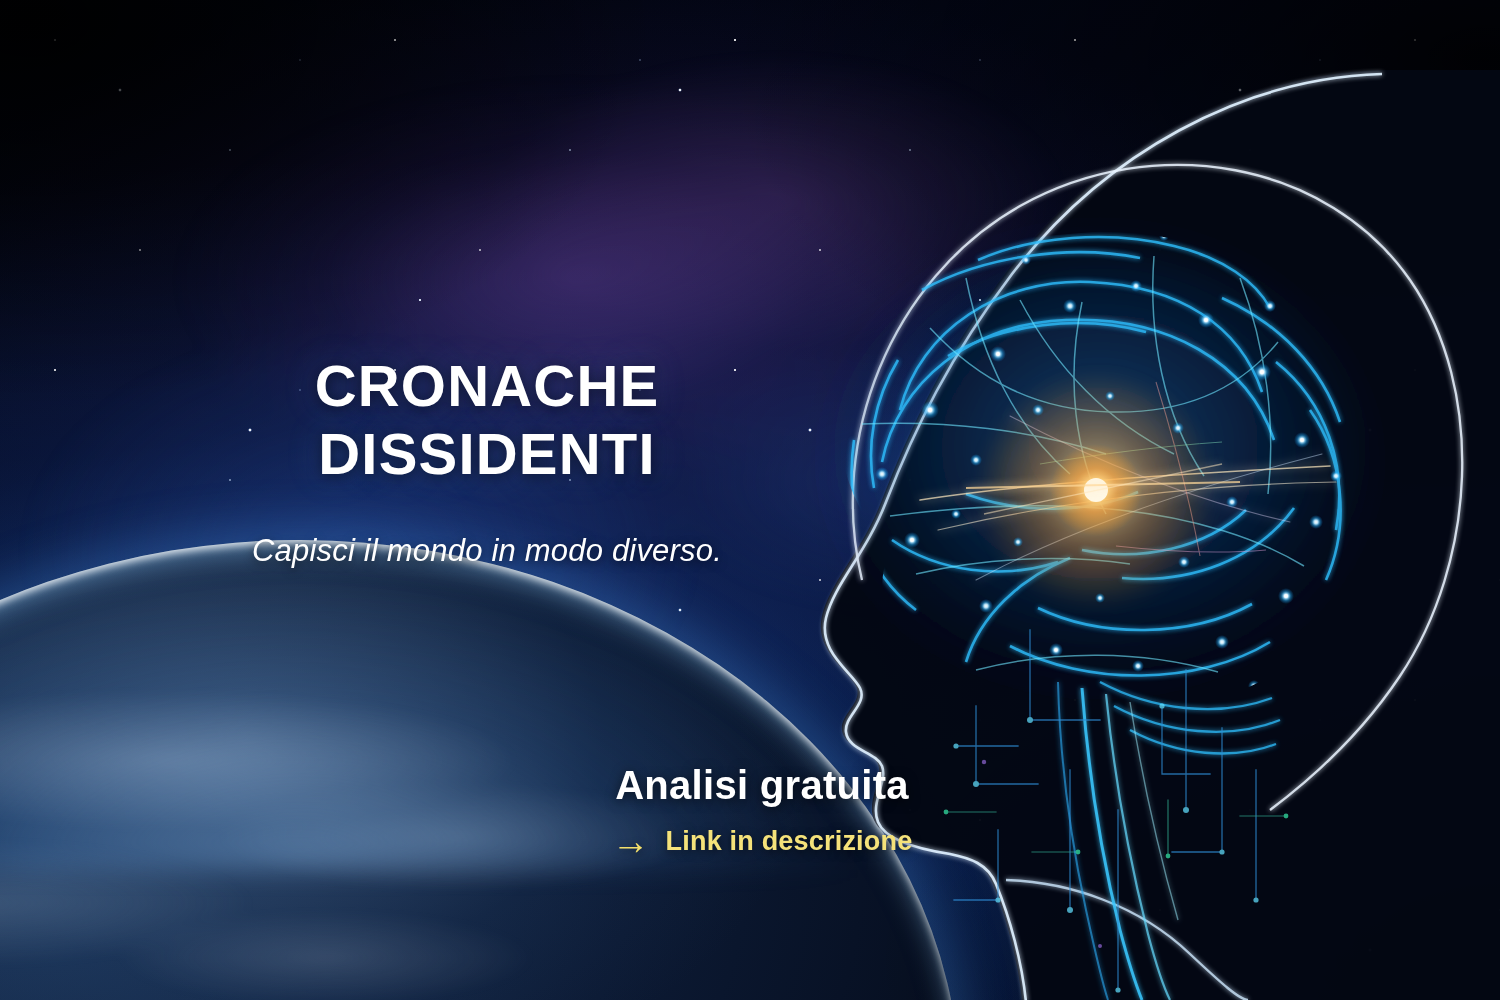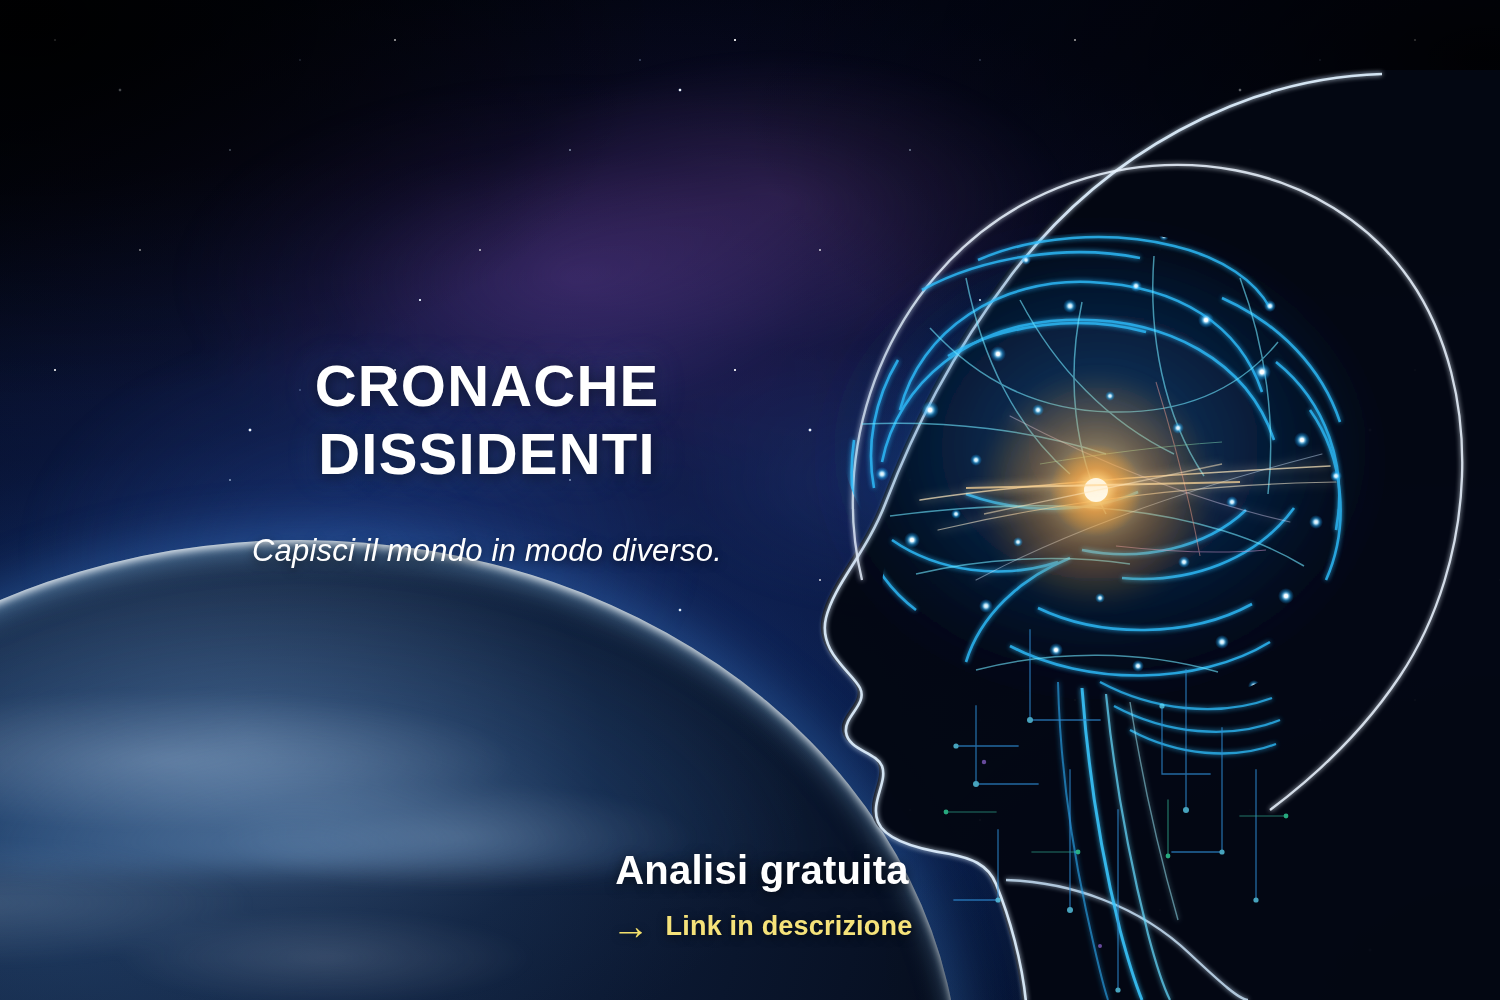--- a/index.html
+++ b/index.html
@@ -130,21 +130,21 @@
     width: 614px;
     text-align: center;
     color: #ffffff;
     font-size: 31px;
     font-style: italic;
     font-weight: 400;
     letter-spacing: .2px;
     text-shadow: 0 2px 10px rgba(0,0,0,.6);
   }
 
-  #cta { position: absolute; left: 437px; top: 848px; width: 650px; text-align: center; }
+  #cta { position: absolute; left: 437px; top: 763px; width: 650px; text-align: center; }
   #cta-main {
     display: block;
     color: #fff;
     font-size: 40px;
     font-weight: 700;
     letter-spacing: .3px;
     text-shadow: 0 2px 12px rgba(0,0,0,.6);
   }
   #cta-link-row {
     display: flex;

